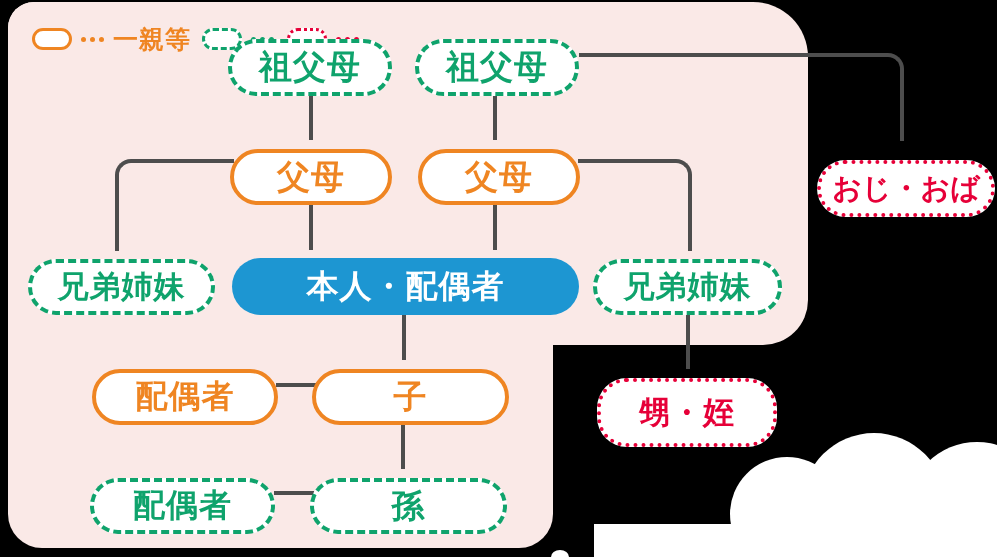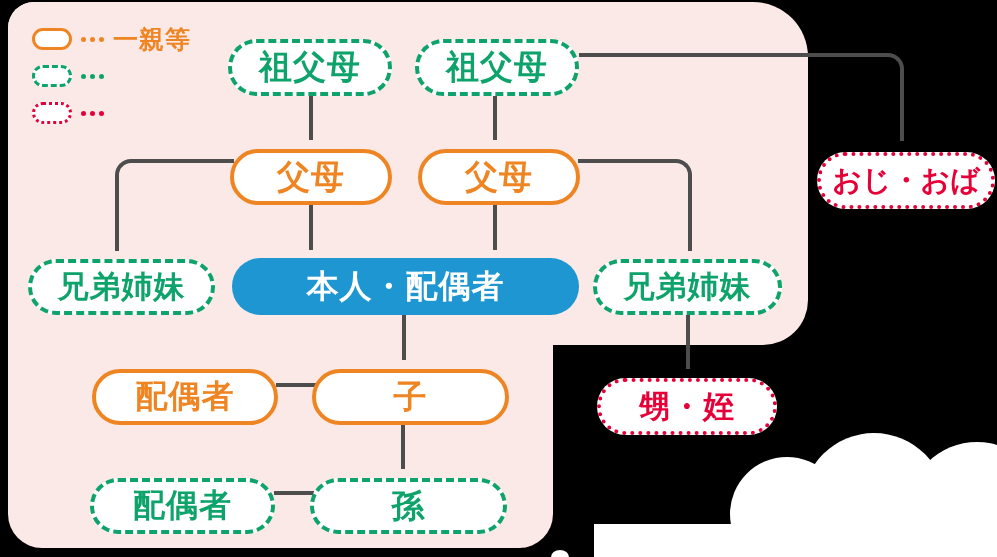--- a/index.html
+++ b/index.html
@@ -33,21 +33,21 @@
     position:absolute;z-index:3;display:flex;align-items:center;justify-content:center;
     background:#fff;font-weight:bold;border-radius:30px;letter-spacing:1px;
     box-sizing:border-box;white-space:nowrap;margin-top:12px;
   }
   .node.solid {border:4px solid var(--orange,#ef8522);color:var(--orange,#ef8522);}
   .node.dashed{border:4px dashed var(--green,#0fa36c);color:var(--green,#0fa36c);}
   .node.dotted{border:4px dotted var(--red,#e60038);color:var(--red,#e60038);}
   .node.filled{background:var(--blue,#1d96d2);color:#fff;border:none;}
 
   
-  .legend{position:absolute;left:32px;top:26px;z-index:3;display:flex;flex-direction:column;gap:11px;}
+  .legend{position:absolute;left:32px;top:26px;z-index:3;display:flex;flex-direction:row;gap:11px;}
   .legend-row{display:flex;align-items:center;gap:7px;height:26px;}
   .swatch{width:40px;height:22px;border-radius:13px;background:#fff;box-sizing:border-box;display:inline-block;}
   .swatch.solid {border:3px solid var(--orange,#ef8522);}
   .swatch.dashed{border:3px dashed var(--green,#0fa36c);}
   .swatch.dotted{border:3px dotted var(--red,#e60038);}
   .dots{display:inline-flex;gap:4px;margin:0 2px;}
   .dots i{width:5px;height:5px;border-radius:50%;display:inline-block;}
   .dots.o i{background:var(--orange,#ef8522);}
   .dots.g i{background:var(--green,#0fa36c);}
   .dots.r i{background:var(--red,#e60038);}
@@ -108,23 +108,23 @@
   <div class="line v" style="left:402px;top:300px;height:60px;"></div>
   <div class="line v" style="left:401px;top:411px;height:58px;"></div>
   <div class="line v" style="left:686px;top:301px;height:68px;"></div>
   <div class="line h" style="left:276px;top:383px;width:40px;"></div>
   <div class="line h" style="left:274px;top:491px;width:40px;"></div>
 
   <div class="node dashed" style="left:228px;top:27px;width:164px;height:57px;font-size:33px;">祖父母</div>
   <div class="node dashed" style="left:415px;top:27px;width:164px;height:57px;font-size:33px;">祖父母</div>
   <div class="node solid" style="left:230px;top:137px;width:162px;height:56px;font-size:33px;">父母</div>
   <div class="node solid" style="left:418px;top:137px;width:162px;height:56px;font-size:33px;">父母</div>
-  <div class="node dotted" style="left:817px;top:140px;width:178px;height:57px;font-size:29px;letter-spacing:0;">おじ・おば</div>
+  <div class="node dotted" style="left:817px;top:148px;width:178px;height:57px;font-size:29px;letter-spacing:0;">おじ・おば</div>
   <div class="node dashed" style="left:28px;top:247px;width:187px;height:56px;font-size:31px;">兄弟姉妹</div>
   <div class="node filled" style="left:232px;top:246px;width:347px;height:57px;font-size:32px;">本人・配偶者</div>
   <div class="node dashed" style="left:593px;top:247px;width:189px;height:56px;font-size:31px;">兄弟姉妹</div>
   <div class="node solid" style="left:92px;top:357px;width:186px;height:56px;font-size:32px;">配偶者</div>
   <div class="node solid" style="left:312px;top:357px;width:197px;height:56px;font-size:33px;">子</div>
-  <div class="node dotted" style="left:597px;top:366px;width:180px;height:57px;font-size:31px;text-align:center;">甥・姪</div>
+  <div class="node dotted" style="left:597px;top:366px;width:180px;height:69px;font-size:31px;text-align:center;">甥・姪</div>
   <div class="node dashed" style="left:90px;top:466px;width:185px;height:56px;font-size:32px;">配偶者</div>
   <div class="node dashed" style="left:310px;top:466px;width:197px;height:56px;font-size:33px;">孫</div>
 
 </div>
 
 </body></html>

